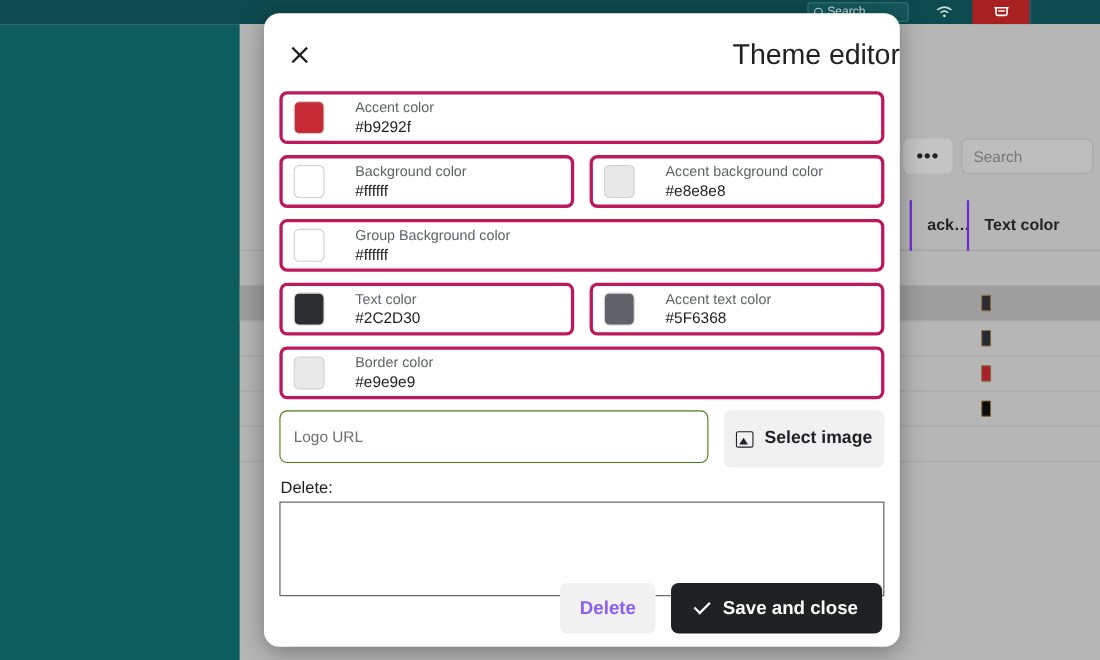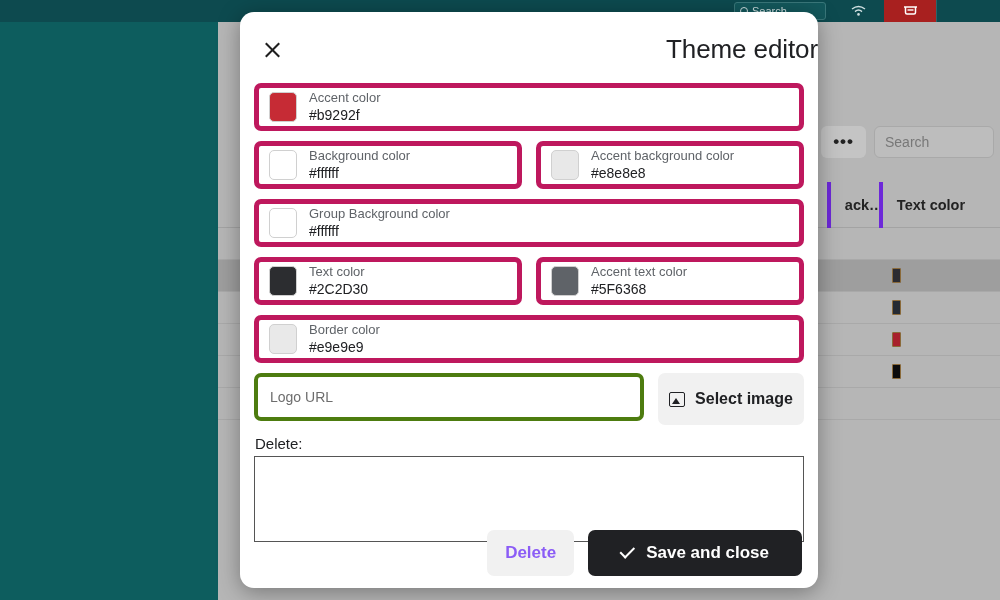--- a/index.html
+++ b/index.html
@@ -120,21 +120,21 @@
     height: 46px;
     display: flex;
     border-bottom: 1px solid #a3a3a3;
     align-items: center;
   }
   #table .th {
     font-size: 14.5px; font-weight: bold; color: #232323;
     padding-left: 14px;
     height: 46px;
     line-height: 46px;
-    border-left: 4px solid #6d28d9;
+    border-left: 2px solid #6d28d9;
   }
   #table .th.c0 { width: 660px; border-left: none; }
   #table .th.c1 { width: 52px; }
   #table .th.c2 { width: 130px; }
   #table .trow {
     height: 32px;
     display: flex;
     align-items: center;
     border-bottom: 1px solid #a9a9a9;
   }
@@ -200,44 +200,44 @@
     letter-spacing: -0.1px;
   }
 
   #dlg-body { padding: 18px 14px 0 14px; }
 
   .row { display: flex; gap: 14px; margin-bottom: 10px; }
 
   .cfield {
     flex: 1;
     height: 48px;
-    border: 5px solid #be185d;
+    border: 3px solid #be185d;
     border-radius: 7px;
     display: flex;
     align-items: center;
     padding: 0 10px;
-    gap: 12px;
+    gap: 28px;
     background: #fff;
     cursor: pointer;
   }
   .cfield.full { flex: none; width: 100%; }
   .swatch {
     width: 28px; height: 30px;
     border-radius: 5px;
     border: 1px solid #d0d0d0;
     flex: none;
   }
   .cmeta { display: flex; flex-direction: column; gap: 1px; min-width: 0; }
   .clabel { font-size: 13px; color: #5f6368; line-height: 1.15; }
   .cvalue { font-size: 14px; color: #202124; line-height: 1.2; }
 
   .logo-input {
     flex: 1;
     height: 48px;
-    border: 4px solid #4d7c0f;
+    border: 1px solid #4d7c0f;
     border-radius: 7px;
     padding: 0 12px;
     font-size: 14px;
     font-family: "Liberation Sans", sans-serif;
     color: #6d28d9;
     background: #fff;
     outline: none;
   }
   .logo-input::placeholder { color: #6d6d6d; }
 
@@ -300,21 +300,21 @@
     border: none;
     border-radius: 7px;
     color: #8b5cf6;
     font-size: 17px;
     font-weight: bold;
     font-family: "Liberation Sans", sans-serif;
     cursor: pointer;
   }
   #save-btn {
     height: 46px;
-    padding: 0 33px;
+    padding: 0 22px;
     background: #202124;
     border: none;
     border-radius: 7px;
     color: #fff;
     font-size: 17px;
     font-weight: bold;
     font-family: "Liberation Sans", sans-serif;
     display: flex; align-items: center; gap: 11px;
     cursor: pointer;
   }

